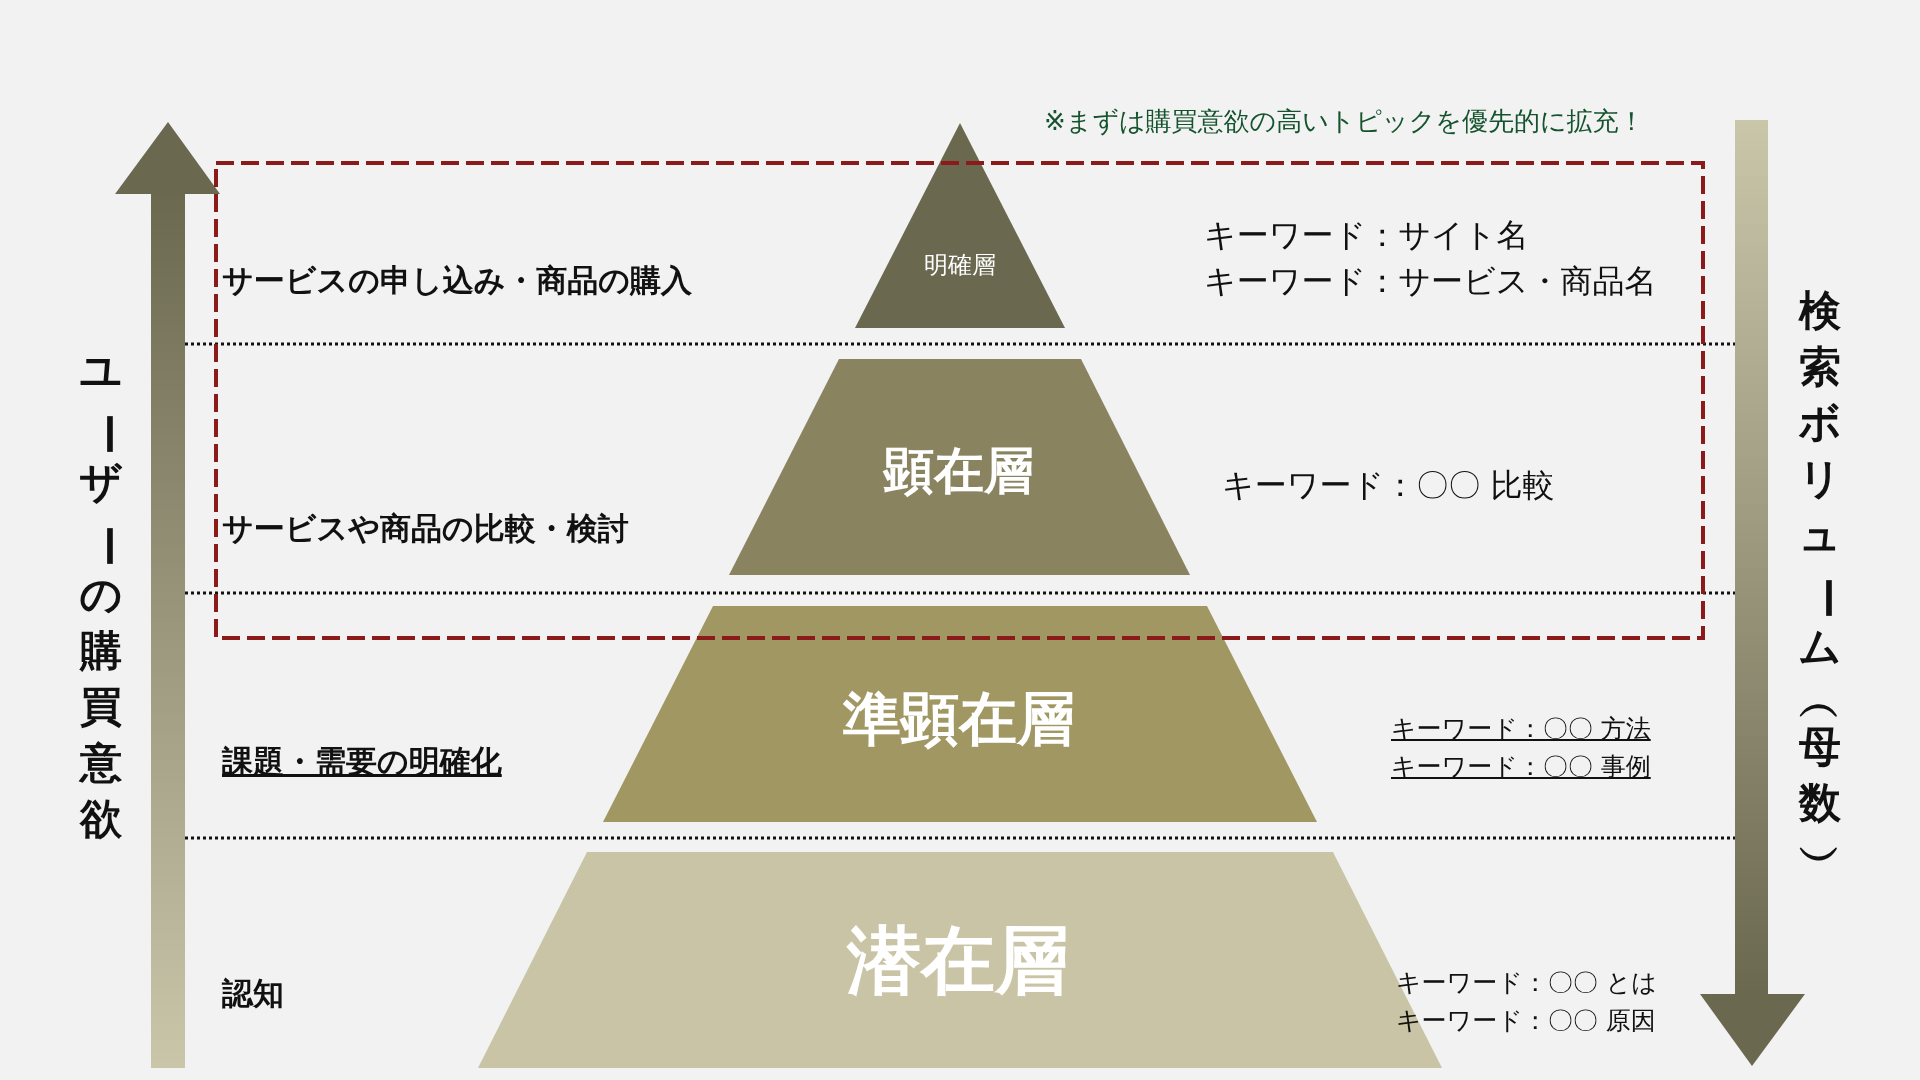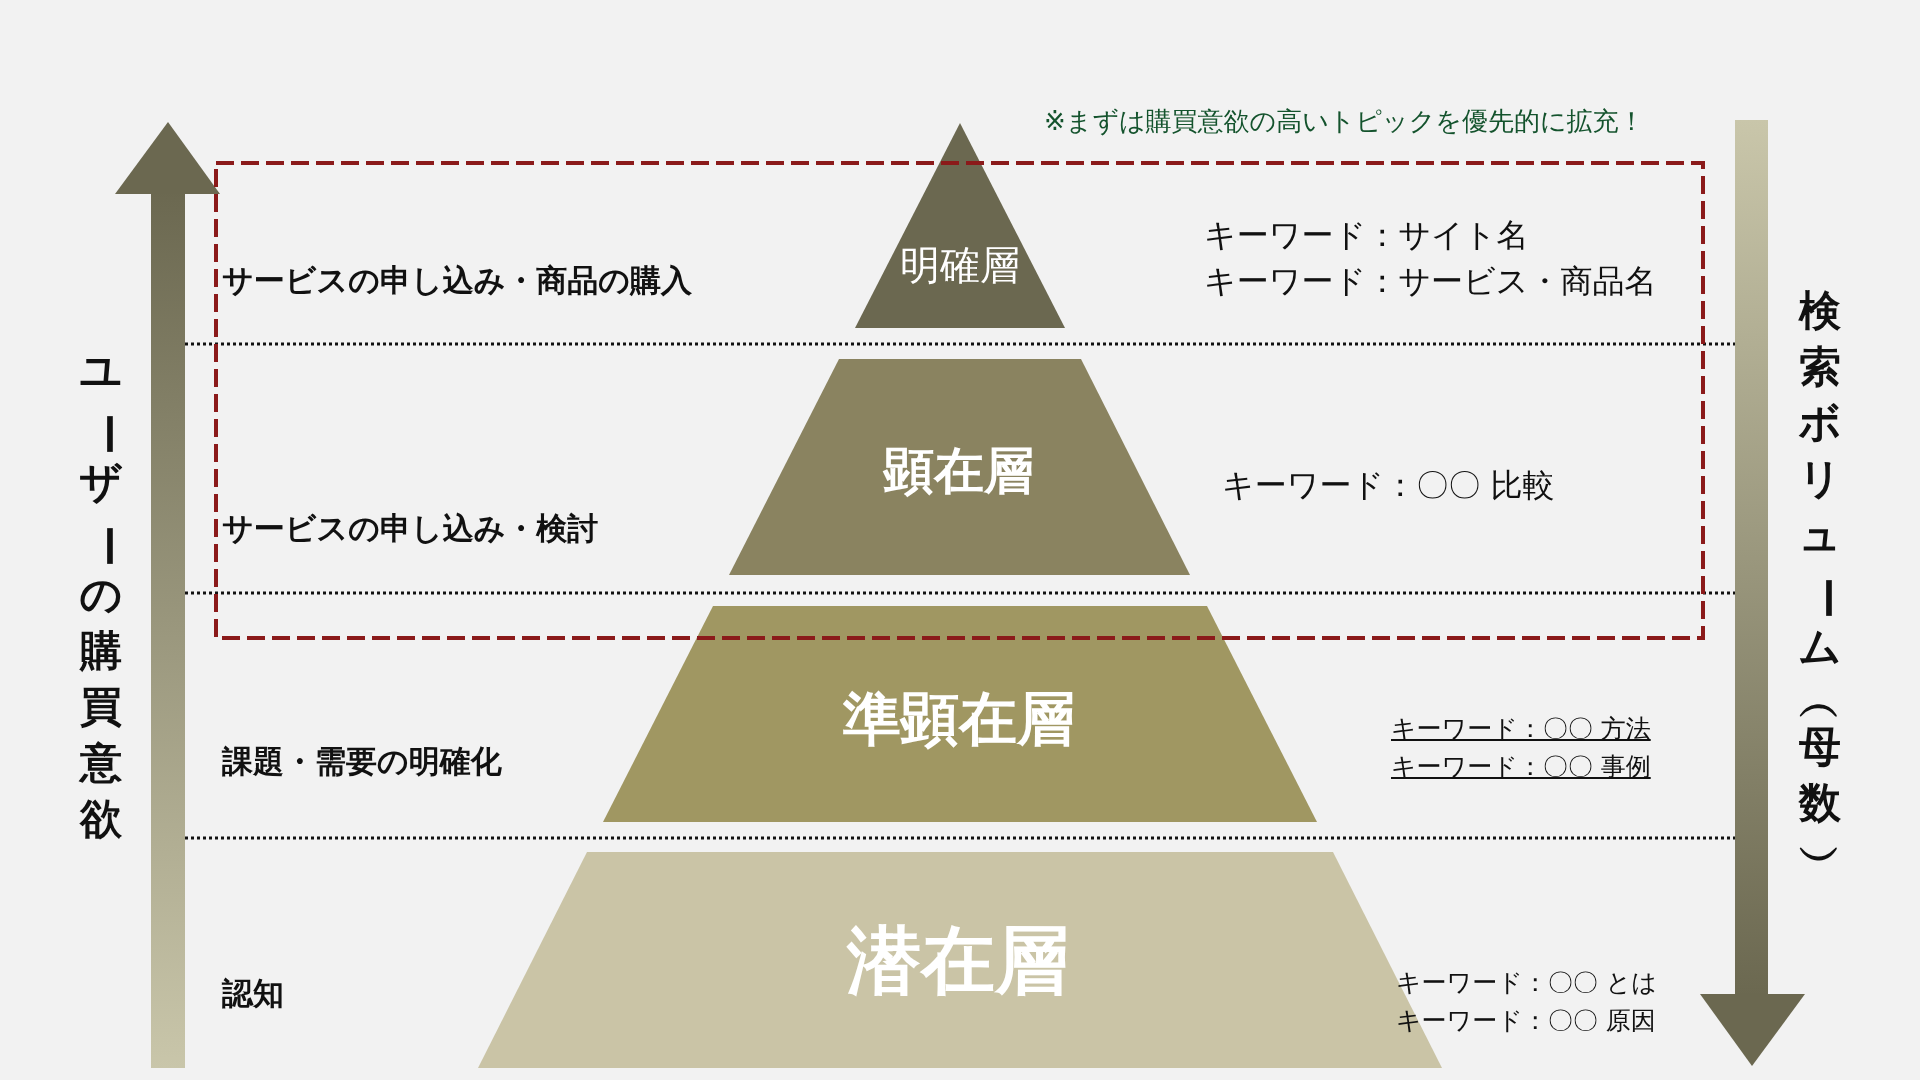--- a/index.html
+++ b/index.html
@@ -93,25 +93,25 @@
   <span>ュ</span>
   <span style="transform:rotate(90deg);">ー</span>
   <span>ム</span>
   <span style="height:44px;">︵</span>
   <span>母</span>
   <span>数</span>
   <span style="height:44px;">︶</span>
 </div>
 
 <div class="stage-label" style="top:265px;">サービスの申し込み・商品の購入</div>
-<div class="stage-label" style="top:513px;">サービスの申し込み・検討</div>
-<div class="stage-label" style="top:746px;">課題・需要の明確化</div>
+<div class="stage-label" style="top:513px;">サービスや商品の比較・検討</div>
+<div class="stage-label" style="top:746px;text-decoration:underline;">課題・需要の明確化</div>
 <div class="stage-label" style="top:978px;">認知</div>
 
-<div class="layer-label" style="left:960px; top:265px; font-size:40px; font-weight:normal;">明確層</div>
+<div class="layer-label" style="left:960px; top:265px; font-size:24px; font-weight:normal;">明確層</div>
 <div class="layer-label" style="left:959px; top:471px; font-size:50px;">顕在層</div>
 <div class="layer-label" style="left:959px; top:719px; font-size:58px;">準顕在層</div>
 <div class="layer-label" style="left:958px; top:960px; font-size:74px;">潜在層</div>
 
 <div class="kw" style="left:1204px; top:212px; font-size:32px; line-height:46px;">
   <div>キーワード：サイト名</div>
   <div>キーワード：サービス・商品名</div>
 </div>
 <div class="kw" style="left:1222px; top:462px; font-size:32px; line-height:46px;">
   <div>キーワード：〇〇 比較</div>

